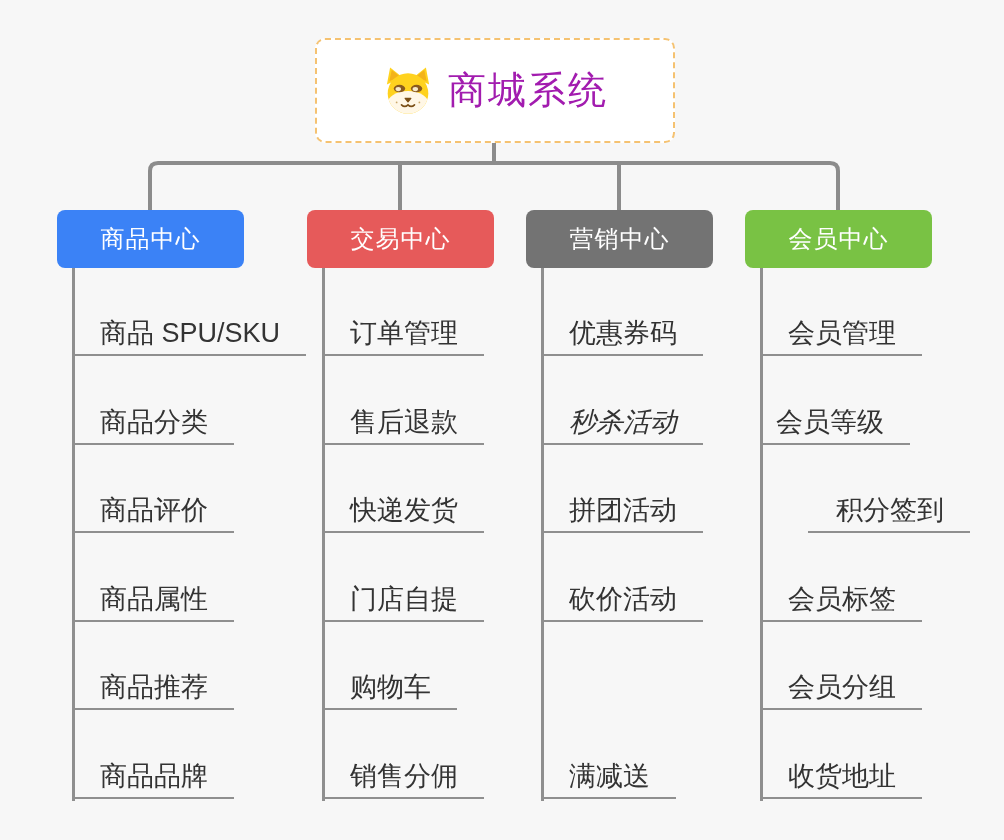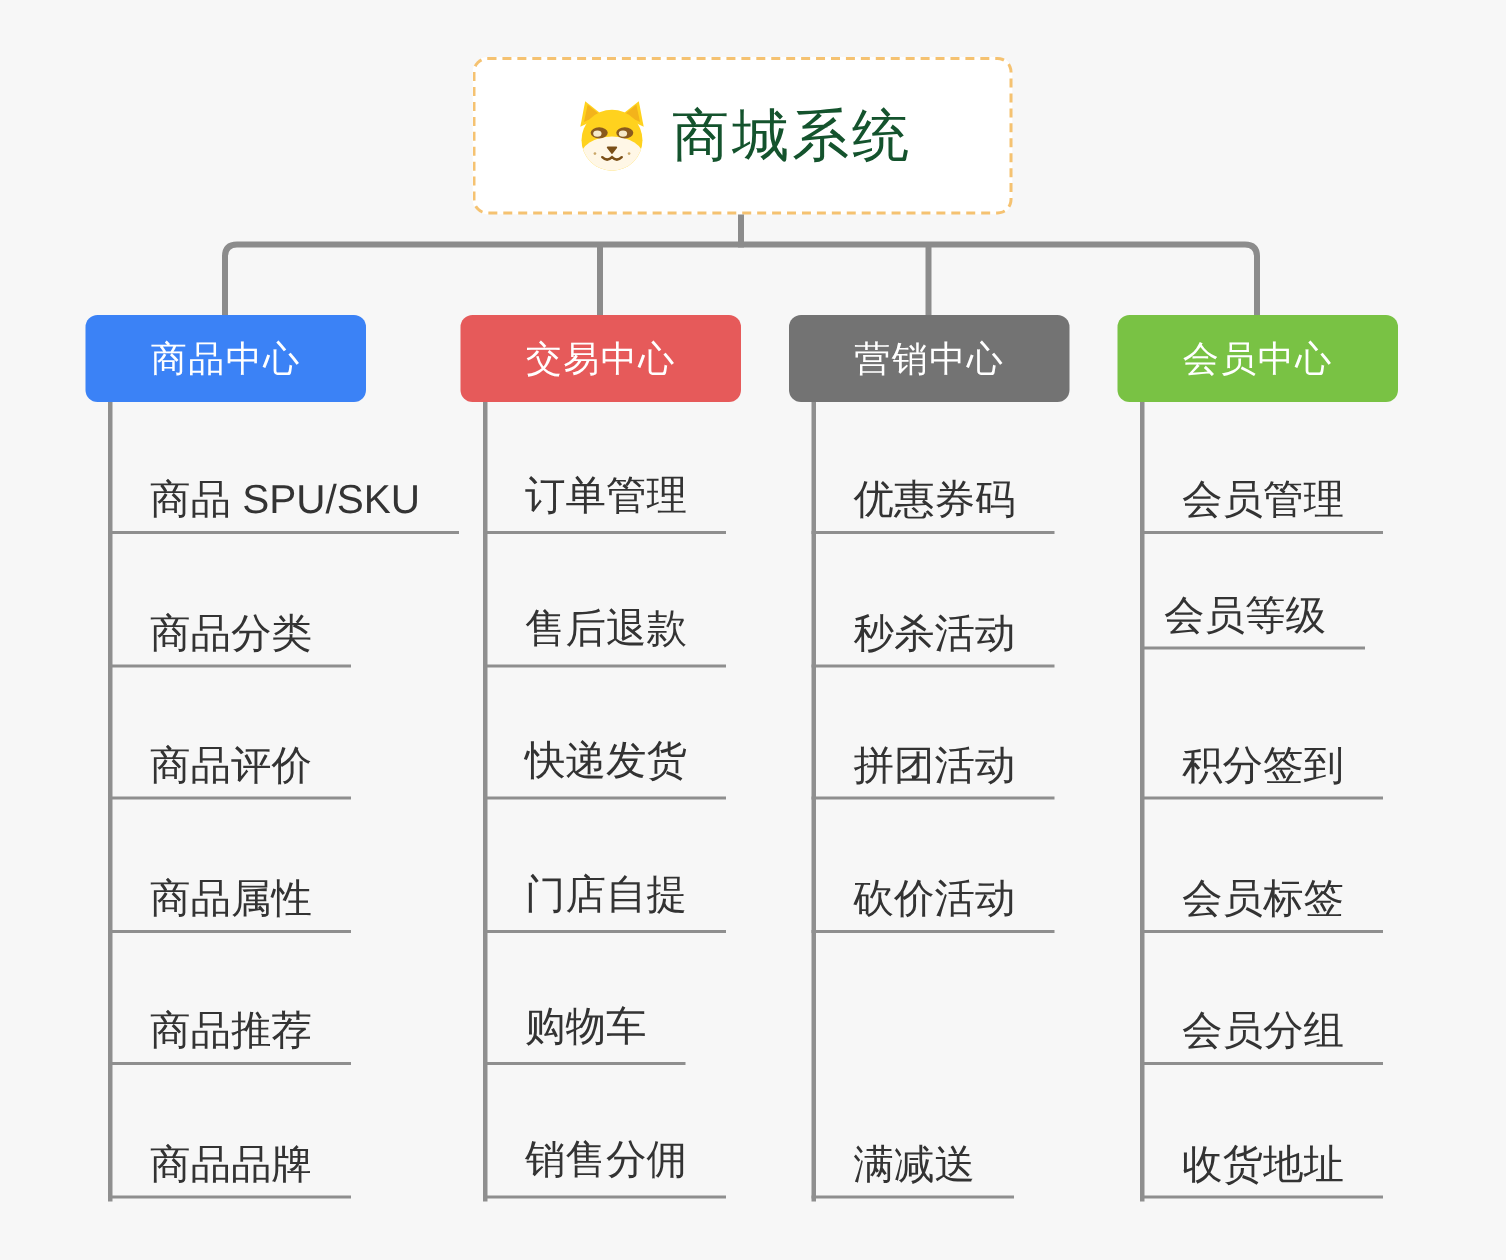--- a/index.html
+++ b/index.html
@@ -27,21 +27,21 @@
     border: 2px dashed #f5c271;
     border-radius: 10px;
     box-sizing: border-box;
     display: flex;
     align-items: center;
     justify-content: center;
     gap: 14px;
   }
   .root-title {
     font-size: 38px;
-    color: #14532d;
+    color: #a21caf;
     letter-spacing: 2px;
     white-space: nowrap;
   }
   .doge-icon { width: 52px; height: 50px; flex: 0 0 auto; }
 
   
   .connectors {
     position: absolute;
     left: 0;
     top: 140px;
@@ -148,48 +148,48 @@
         <span>商品中心</span>
       </div>
       <div class="branch-trunk"></div>
     <div class="branch-item" style="top: 104px;">商品 SPU/SKU</div>
       <div class="branch-item" style="top: 193px;">商品分类</div>
       <div class="branch-item" style="top: 281px;">商品评价</div>
       <div class="branch-item" style="top: 370px;">商品属性</div>
       <div class="branch-item" style="top: 458px;">商品推荐</div>
       <div class="branch-item" style="top: 547px;">商品品牌</div>
     </div>
-    <div class="branch" style="left: 307px; font-family: Liberation Mono, monospace;">
+    <div class="branch" style="left: 307px;">
       <div class="branch-header" style="background: rgb(230, 90, 90);">
         <span>交易中心</span>
       </div>
       <div class="branch-trunk"></div>
     <div class="branch-item" style="top: 104px;">订单管理</div>
       <div class="branch-item" style="top: 193px;">售后退款</div>
       <div class="branch-item" style="top: 281px;">快递发货</div>
       <div class="branch-item" style="top: 370px;">门店自提</div>
       <div class="branch-item" style="top: 458px;">购物车</div>
       <div class="branch-item" style="top: 547px;">销售分佣</div>
     </div>
     <div class="branch" style="left: 526px;">
       <div class="branch-header" style="background: #737373;">
         <span>营销中心</span>
       </div>
       <div class="branch-trunk"></div>
     <div class="branch-item" style="top: 104px;">优惠券码</div>
-      <div class="branch-item" style="top: 193px;">秒杀活动</div>
+      <div class="branch-item" style="top: 193px; font-style: italic;">秒杀活动</div>
       <div class="branch-item" style="top: 281px;">拼团活动</div>
       <div class="branch-item" style="top: 370px;">砍价活动</div>
       <div class="branch-item" style="top: 547px;">满减送</div>
     </div>
     <div class="branch" style="left: 745px;">
       <div class="branch-header" style="background: rgb(121, 194, 68);">
         <span>会员中心</span>
       </div>
       <div class="branch-trunk"></div>
     <div class="branch-item" style="top: 104px;">会员管理</div>
-      <div class="branch-item" style="top: 181px; padding-left: 16px;">会员等级</div>
-      <div class="branch-item" style="top: 281px;">积分签到</div>
+      <div class="branch-item" style="top: 193px; padding-left: 16px;">会员等级</div>
+      <div class="branch-item" style="top: 281px; margin-left: 48px;">积分签到</div>
       <div class="branch-item" style="top: 370px;">会员标签</div>
       <div class="branch-item" style="top: 458px;">会员分组</div>
       <div class="branch-item" style="top: 547px;">收货地址</div>
     </div>
   </div>
 
 </body></html>

